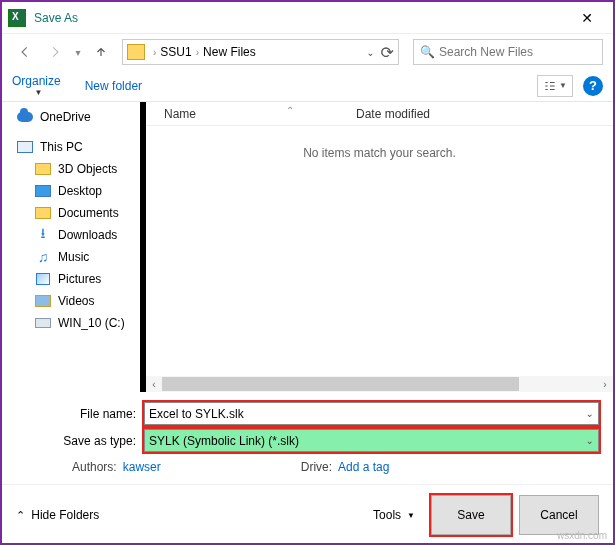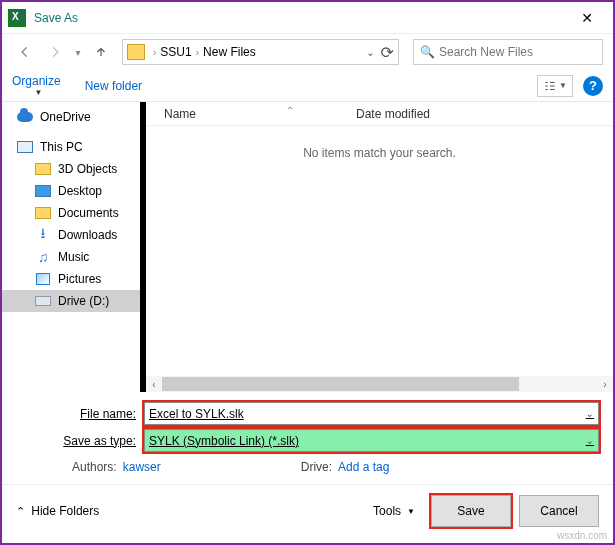--- a/index.html
+++ b/index.html
@@ -55,38 +55,38 @@
 .colhead .col-name .sort{ position:absolute; left:140px; top:-2px; font-size:10px; color:#888;}
 .colhead .col-date{ width:110px;}
 .colhead .col-type{ flex:1;}
 .emptymsg{ text-align:center; color:#666; font-size:12px; padding:20px 0;}
 .hscroll{ position:absolute; bottom:0; left:0; right:0; height:16px; display:flex; align-items:center; background:#f5f5f5;}
 .hscroll .arr{ width:16px; text-align:center; color:#666; font-size:10px;}
 .hscroll .track{ flex:1; height:14px; position:relative;}
 .hscroll .thumb{ position:absolute; left:0; top:0; height:14px; width:82%; background:#ccc;}
 
 .formarea{ padding:6px 14px 2px; }
-.formrow{ display:flex; align-items:center; margin:4px 0;text-decoration:underline;}
+.formrow{ display:flex; align-items:center; margin:4px 0;}
 .formrow .lbl{ width:128px; text-align:right; font-size:12px; color:#000; padding-right:8px;}
 .formrow .combo{ flex:1; height:23px; border:1px solid #888; display:flex; align-items:center; padding:0 4px; font-size:12px; background:#fff;}
 .formrow .combo .val{ flex:1; }
 .formrow .combo .dd{ color:#555; font-size:10px;}
 .highlight-red{ box-shadow: 0 0 0 2px #e52620; }
 .metarow{ display:flex; align-items:center; font-size:12px; color:#444; padding:4px 0 8px 56px;}
 .metarow .ml{ color:#444; margin-right:6px;}
 .metarow .mv{ color:#0066cc; margin-right:60px;}
 .metarow .tagsl{ margin-left:80px; margin-right:6px;}
 
 .footer{ display:flex; align-items:center; padding:10px 14px; border-top:1px solid #eee;}
 .hide-fold{ display:flex; align-items:center; font-size:12px; color:#000; cursor:default;}
 .hide-fold .caret{ margin-right:6px; font-size:11px;}
 .footer .spacer{flex:1}
 .tools{ font-size:12px; margin-right:16px; display:flex; align-items:center;}
 .tools .dd{ font-size:8px; margin-left:6px;}
-.btn{ width:80px; height:32px; border:1px solid #adadad; background:#e1e1e1; font-size:12px; display:flex; align-items:center; justify-content:center; cursor:default;}
+.btn{ width:80px; height:40px; border:1px solid #adadad; background:#e1e1e1; font-size:12px; display:flex; align-items:center; justify-content:center; cursor:default;}
 .btn + .btn{ margin-left:8px;}
 
 .watermark{ position:absolute; bottom:2px; right:6px; font-size:10px; color:#bbb;}
 </style>
 </head>
 <body>
 
 <div class="titlebar">
   <span class="app-icon"></span>
   <span class="title">Save As</span>
@@ -183,25 +183,31 @@
     <div class="tree-item sub">
         <span class="ti-icon ico-music">♫</span>
         <span>Music</span>
       </div>
     <div class="tree-item sub">
         <span class="ti-icon">
           <span class="ico-pic"></span>
         </span>
         <span>Pictures</span>
       </div>
-    <div class="tree-item sub sel">
+    <div class="tree-item sub">
+        <span class="ti-icon">
+          <span class="ico-folder" style="background:#8dbce6"></span>
+        </span>
+        <span>Videos</span>
+      </div>
+    <div class="tree-item sub">
         <span class="ti-icon">
           <span class="ico-drive"></span>
         </span>
-        <span>Drive (D:)</span>
+        <span>WIN_10 (C:)</span>
       </div>
   </div>
   <div class="listarea">
     <div class="colhead">
       <div class="col-name"><span>Name</span><span class="sort">⌃</span></div>
       <div class="col-date">Date modified</div>
     </div>
     <div class="emptymsg">No items match your search.</div>
     <div class="hscroll">
       <span class="arr">‹</span>

